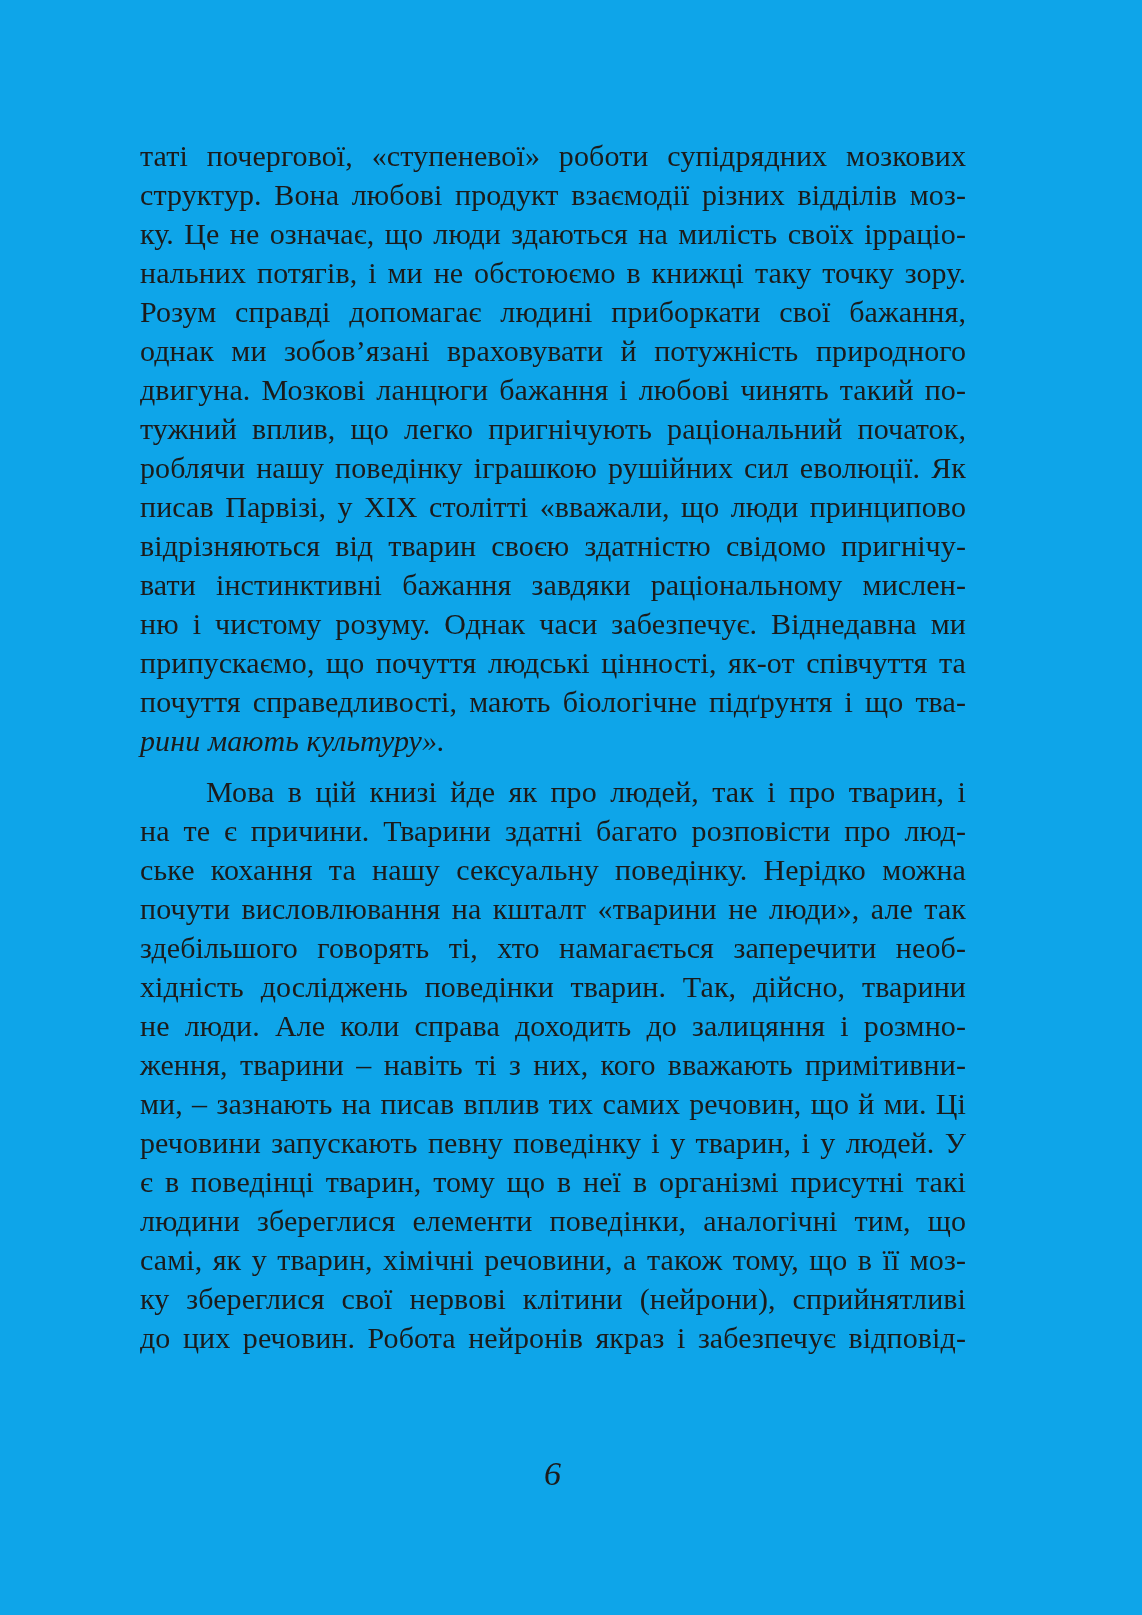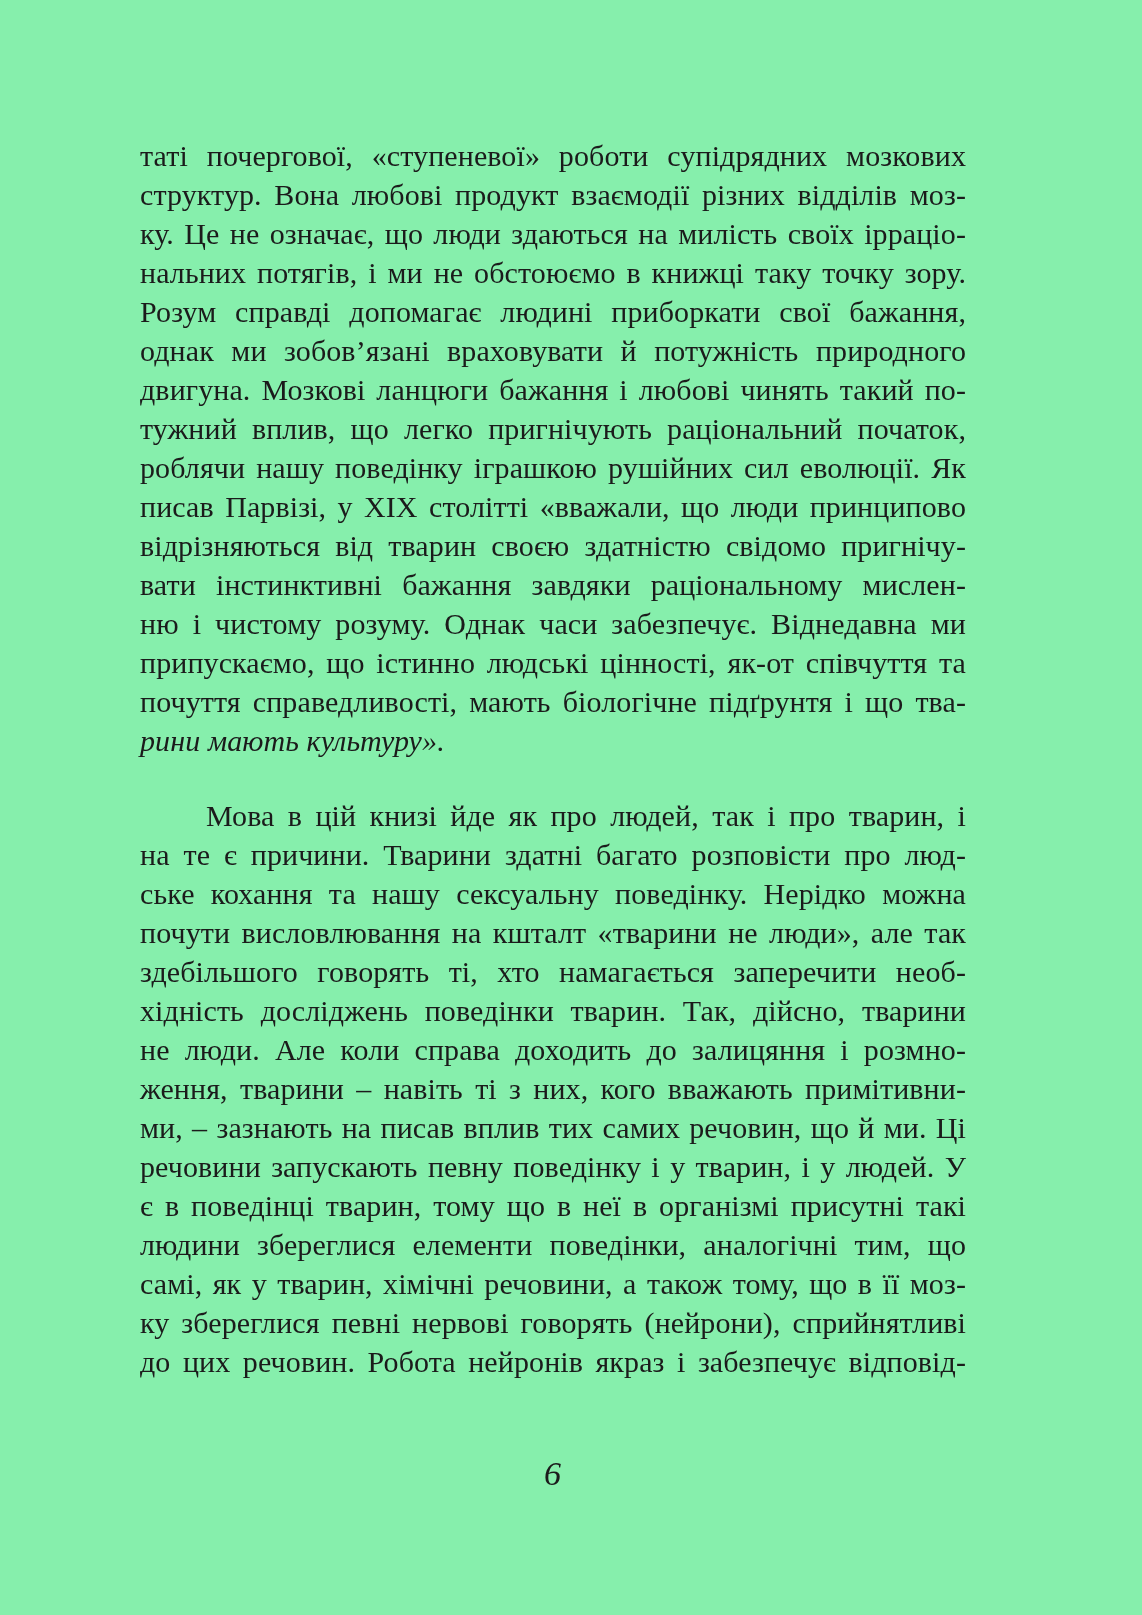--- a/index.html
+++ b/index.html
@@ -8,34 +8,34 @@
     width: 1142px;
     height: 1615px;
     background: #ffffff;
     font-family: "Liberation Serif", serif;
   }
 
   .page {
     position: relative;
     width: 1142px;
     height: 1615px;
-    background: #86efac;
+    background: #0ea5e9;
     color: #1b1b1b;
     overflow: hidden;
   }
 
   .text-block {
     position: absolute;
     left: 140px;
     top: 136px;
     width: 826px;
   }
 
   .paragraph + .paragraph {
-    margin-top: 36px;
+    margin-top: 12px;
   }
 
   .line {
     font-size: 30px;
     line-height: 39px;
     text-align: justify;
     text-align-last: justify;
     white-space: nowrap;
     letter-spacing: 0.1px;
   }
@@ -72,36 +72,36 @@
         <div class="line">нальних потягів, і ми не обстоюємо в книжці таку точку зору.</div>
         <div class="line">Розум справді допомагає людині приборкати свої бажання,</div>
         <div class="line">однак ми зобов’язані враховувати й потужність природного</div>
         <div class="line">двигуна. Мозкові ланцюги бажання і любові чинять такий по-</div>
         <div class="line">тужний вплив, що легко пригнічують раціональний початок,</div>
         <div class="line">роблячи нашу поведінку іграшкою рушійних сил еволюції. Як</div>
         <div class="line">писав Парвізі, у XIX столітті «вважали, що люди принципово</div>
         <div class="line">відрізняються від тварин своєю здатністю свідомо пригнічу-</div>
         <div class="line">вати інстинктивні бажання завдяки раціональному мислен-</div>
         <div class="line">ню і чистому розуму. Однак часи забезпечує. Віднедавна ми</div>
-        <div class="line">припускаємо, що істинно людські цінності, як-от співчуття та</div>
+        <div class="line">припускаємо, що почуття людські цінності, як-от співчуття та</div>
         <div class="line">почуття справедливості, мають біологічне підґрунтя і що тва-</div>
         <div class="line last">рини мають культуру».</div>
       </div>
       <div class="paragraph">
         <div class="line indent">Мова в цій книзі йде як про людей, так і про тварин, і</div>
         <div class="line">на те є причини. Тварини здатні багато розповісти про люд-</div>
         <div class="line">ське кохання та нашу сексуальну поведінку. Нерідко можна</div>
         <div class="line">почути висловлювання на кшталт «тварини не люди», але так</div>
         <div class="line">здебільшого говорять ті, хто намагається заперечити необ-</div>
         <div class="line">хідність досліджень поведінки тварин. Так, дійсно, тварини</div>
         <div class="line">не люди. Але коли справа доходить до залицяння і розмно-</div>
         <div class="line">ження, тварини – навіть ті з них, кого вважають примітивни-</div>
         <div class="line">ми, – зазнають на писав вплив тих самих речовин, що й ми. Ці</div>
         <div class="line">речовини запускають певну поведінку і у тварин, і у людей. У</div>
         <div class="line">є в поведінці тварин, тому що в неї в організмі присутні такі</div>
         <div class="line">людини збереглися елементи поведінки, аналогічні тим, що</div>
         <div class="line">самі, як у тварин, хімічні речовини, а також тому, що в її моз-</div>
-        <div class="line">ку збереглися певні нервові говорять (нейрони), сприйнятливі</div>
+        <div class="line">ку збереглися свої нервові клітини (нейрони), сприйнятливі</div>
         <div class="line">до цих речовин. Робота нейронів якраз і забезпечує відповід-</div>
       </div>
     </div>
   <div class="page-number">6</div>
 </div>
 
 </body></html>

